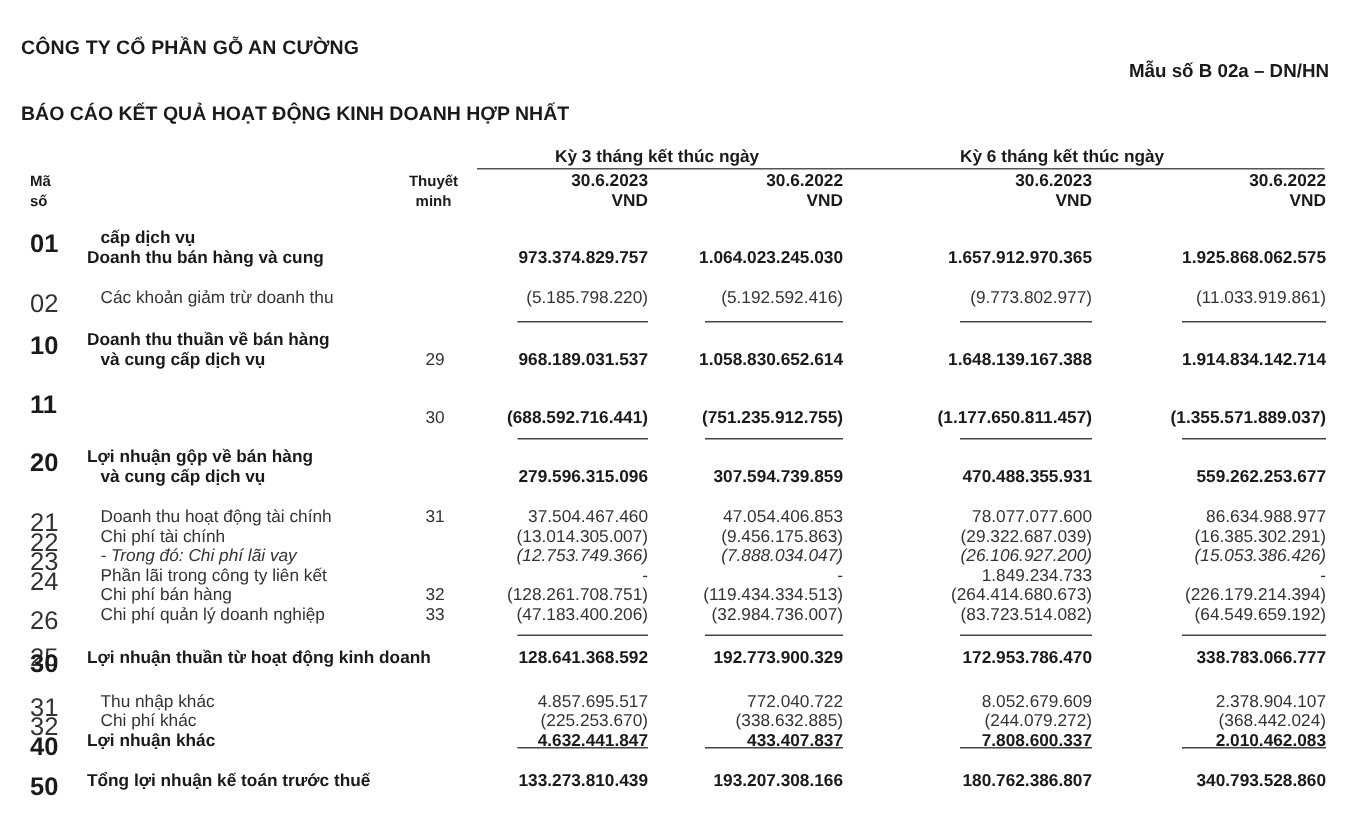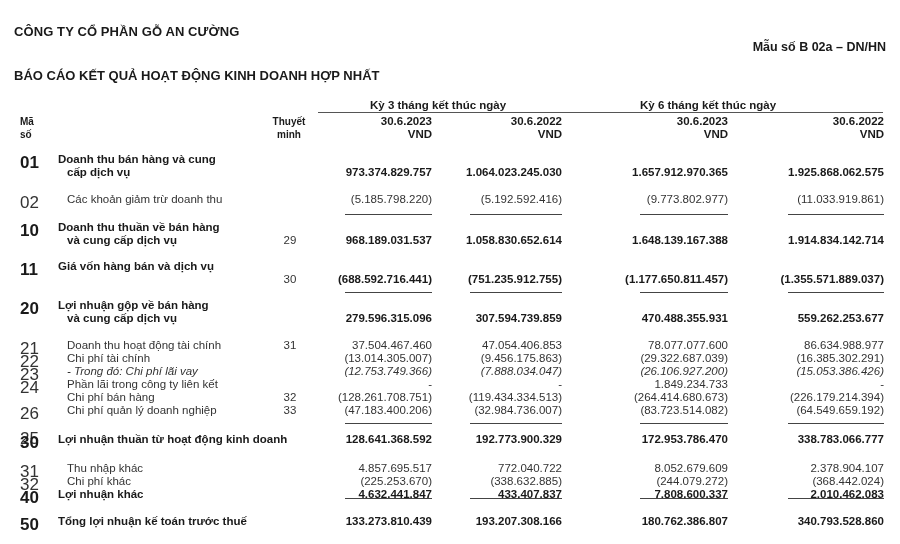--- a/index.html
+++ b/index.html
@@ -56,22 +56,22 @@
   <div class="abs col-h" style="left:760px; width:124px; top:115px;">
     <div>30.6.2022</div>
     <div>VND</div>
   </div>
 </div>
 
 <div id="rows">
     <div>
       <div class="abs row-code bold" style="left: 20px; top: 153px;">01</div>
       <div class="abs row-label bold" style="left: 58px; top: 153px;">
+        <div style="padding-left: 9px;">cấp dịch vụ</div>
         <div>Doanh thu bán hàng và cung</div>
-        <div style="padding-left: 9px;">cấp dịch vụ</div>
       </div>
       <div class="abs note light" style="left: 275px; top: 166px;"></div>
       <div class="abs val bold" style="left: 322px; width: 110px; top: 166px;">973.374.829.757</div>
       <div class="abs val bold" style="left: 442px; width: 120px; top: 166px;">1.064.023.245.030</div>
       <div class="abs val bold" style="left: 588px; width: 140px; top: 166px;">1.657.912.970.365</div>
       <div class="abs val bold" style="left: 744px; width: 140px; top: 166px;">1.925.868.062.575</div>
     </div>
     <div>
       <div class="abs row-code light" style="left: 20px; top: 193px;">02</div>
       <div class="abs row-label light" style="left: 67px; top: 193px;">
@@ -91,21 +91,20 @@
       </div>
       <div class="abs note light" style="left: 275px; top: 234px;">29</div>
       <div class="abs val bold" style="left: 322px; width: 110px; top: 234px;">968.189.031.537</div>
       <div class="abs val bold" style="left: 442px; width: 120px; top: 234px;">1.058.830.652.614</div>
       <div class="abs val bold" style="left: 588px; width: 140px; top: 234px;">1.648.139.167.388</div>
       <div class="abs val bold" style="left: 744px; width: 140px; top: 234px;">1.914.834.142.714</div>
     </div>
     <div>
       <div class="abs row-code bold" style="left: 20px; top: 260px;">11</div>
       <div class="abs row-label bold" style="left: 58px; top: 260px;">
-        <div>Giá vốn hàng bán và dịch vụ</div>
       </div>
       <div class="abs note light" style="left: 275px; top: 273px;">30</div>
       <div class="abs val bold" style="left: 322px; width: 110px; top: 273px;">(688.592.716.441)</div>
       <div class="abs val bold" style="left: 442px; width: 120px; top: 273px;">(751.235.912.755)</div>
       <div class="abs val bold" style="left: 588px; width: 140px; top: 273px;">(1.177.650.811.457)</div>
       <div class="abs val bold" style="left: 744px; width: 140px; top: 273px;">(1.355.571.889.037)</div>
     </div>
     <div>
       <div class="abs row-code bold" style="left: 20px; top: 299px;">20</div>
       <div class="abs row-label bold" style="left: 58px; top: 299px;">

